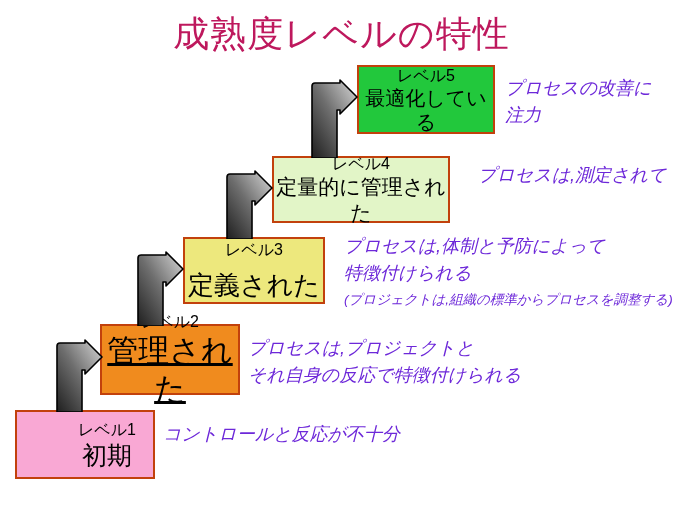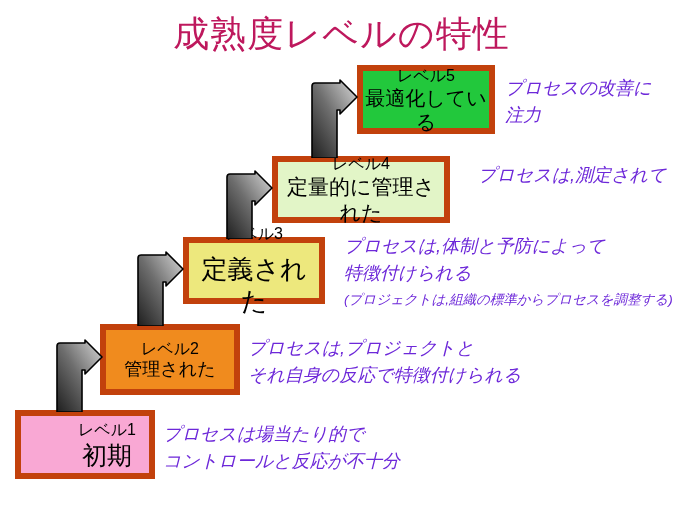--- a/index.html
+++ b/index.html
@@ -5,33 +5,33 @@
   html,body{margin:0;padding:0;background:#fff;}
   #stage{
     position:relative;width:683px;height:512px;background:#ffffff;overflow:hidden;
     font-family:"Liberation Sans",sans-serif;color:#000;
   }
   .title{
     position:absolute;left:0;top:10px;width:683px;text-align:center;
     font-size:36px;letter-spacing:1px;color:#be185d;
   }
   .box{
-    position:absolute;box-sizing:border-box;border:6px solid #c2410c;
+    position:absolute;box-sizing:border-box;border:2px solid #c2410c;
     display:flex;flex-direction:column;align-items:center;justify-content:center;
     text-align:center;
   }
   .box .lvl{font-size:16px;line-height:20px;}
   .box .name{line-height:1.2;}
   .level-1{left:15px;top:410px;width:140px;height:69px;}
   .level-2{left:100px;top:324px;width:140px;height:71px;}
   .level-3{left:183px;top:237px;width:142px;height:67px;gap:10px;}
   .level-4{left:272px;top:156px;width:178px;height:67px;}
   .level-5{left:357px;top:65px;width:138px;height:69px;}
   .level-1 .name{font-size:25px;}
-  .level-2 .name{font-size:18px;}
+  .level-2 .name{font-size:31px;text-decoration:underline;}
   .level-3 .name{font-size:26px;}
   .level-4 .name{font-size:21px;}
   .level-5 .name{font-size:20px;}
   .desc{position:absolute;font-size:18px;line-height:27px;white-space:nowrap;color:#6d28d9;font-style:italic;}
   .desc-1{left:163px;top:421px;}
   .desc-2{left:248px;top:335px;}
   .desc-3{left:344px;top:233px;}
   .desc-4{left:478px;top:162px;}
   .desc-5{left:505px;top:75px;}
   .desc .note{font-size:13.5px;line-height:19px;margin-top:3px;}
@@ -46,21 +46,20 @@
 
 <div id="stage">
 
   <div class="title">成熟度レベルの特性</div>
 
   <div class="box level-1" style="background: #f9a8d4; padding-left: 44px;">
     <div class="lvl">レベル1</div>
     <div class="name">初期</div>
   </div>
   <div class="desc desc-1">
-    <div>プロセスは場当たり的で</div>
     <div>コントロールと反応が不十分</div>
   </div>
 
   <div class="box level-2" style="background: rgb(240, 139, 30);">
     <div class="lvl">レベル2</div>
     <div class="name">管理された</div>
   </div>
   <div class="desc desc-2">
     <div>プロセスは,プロジェクトと</div>
     <div>それ自身の反応で特徴付けられる</div>

